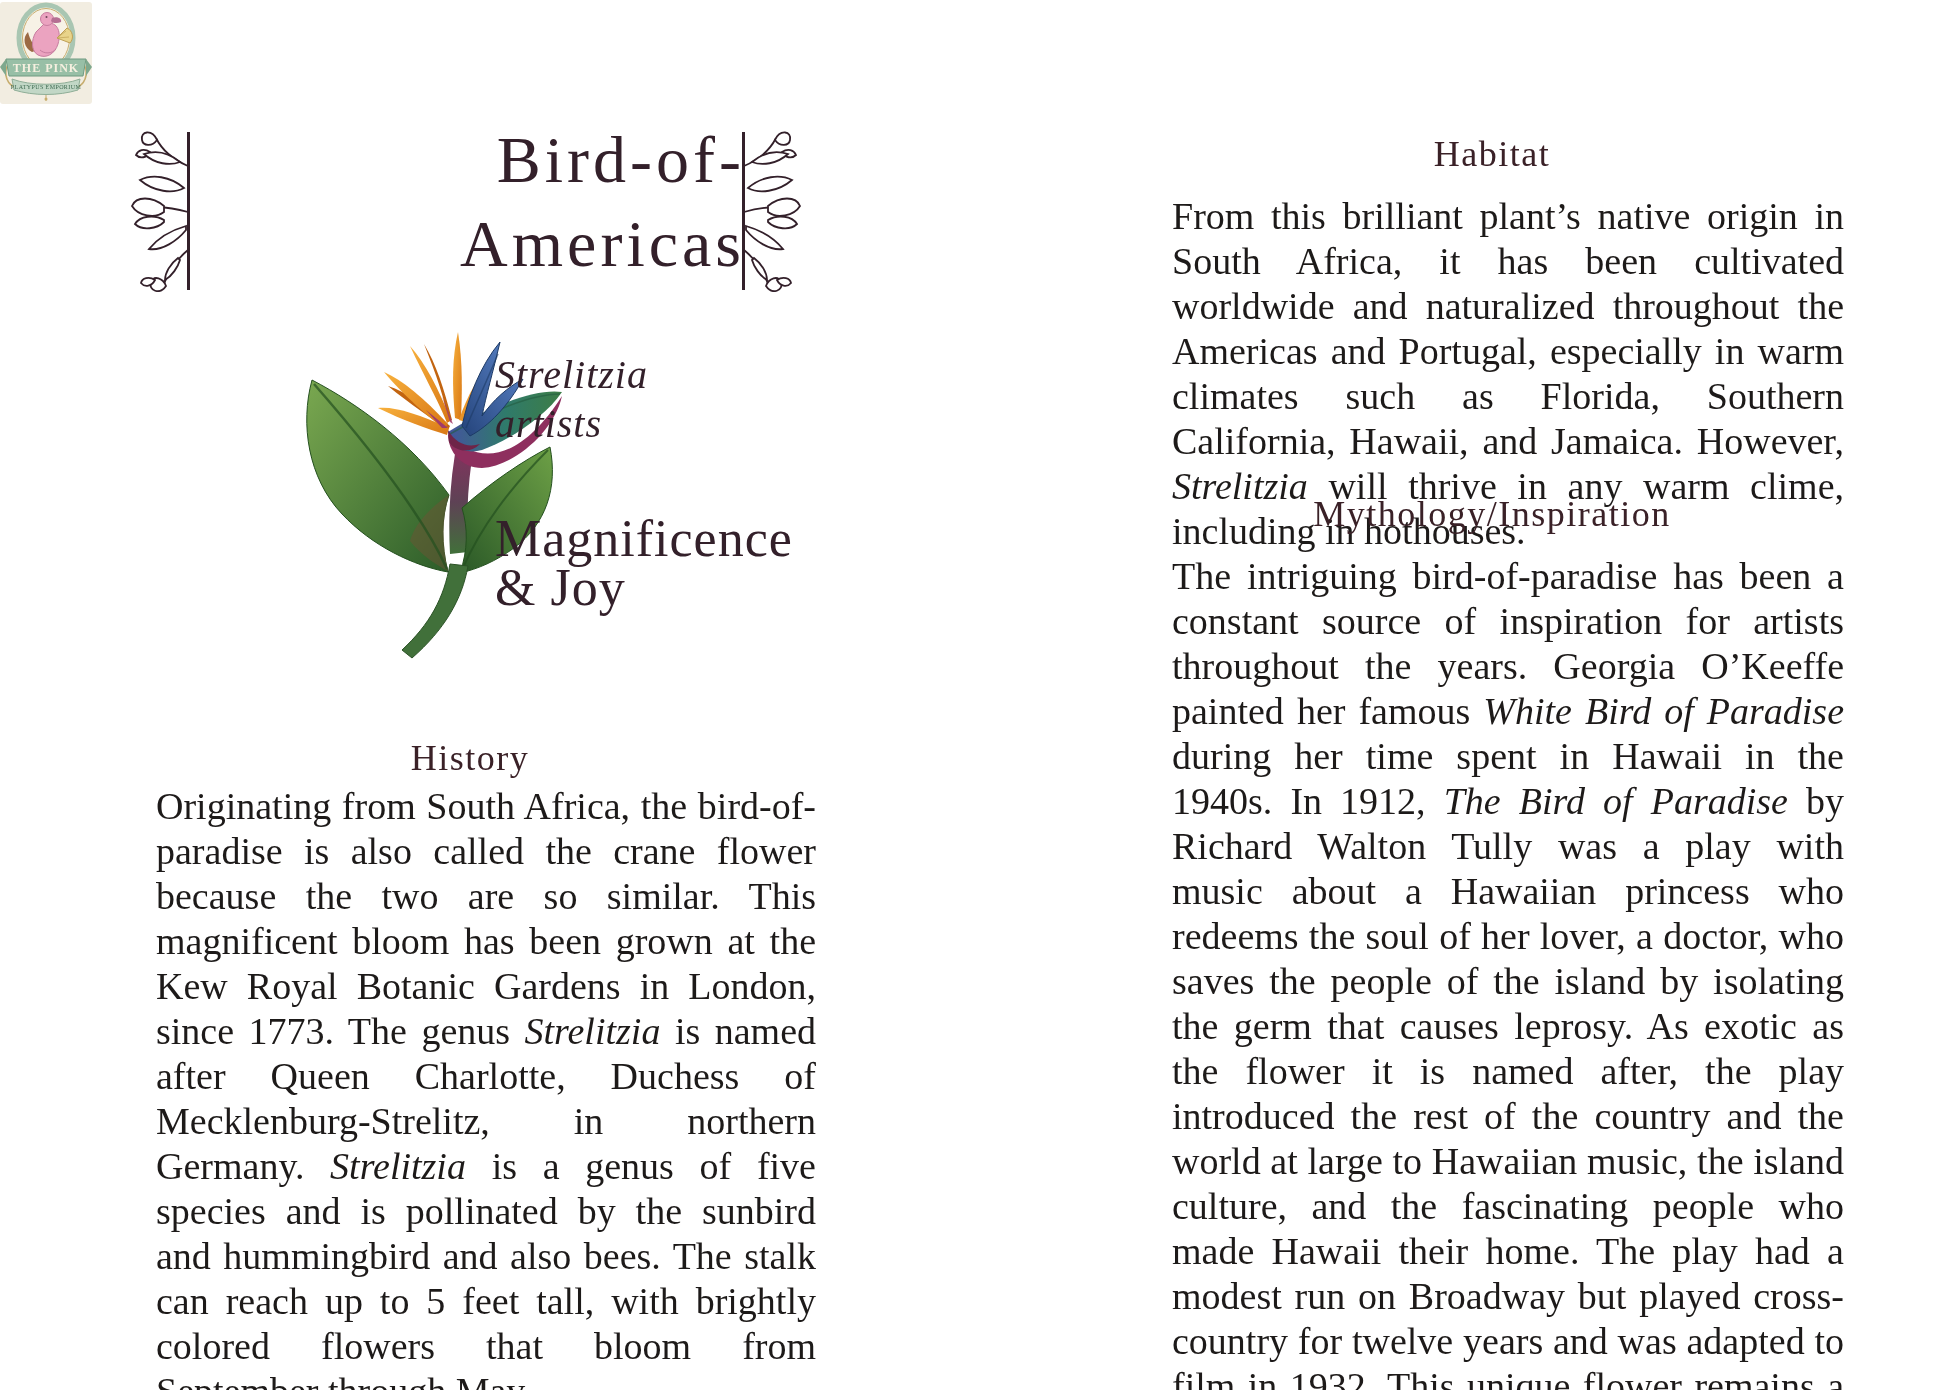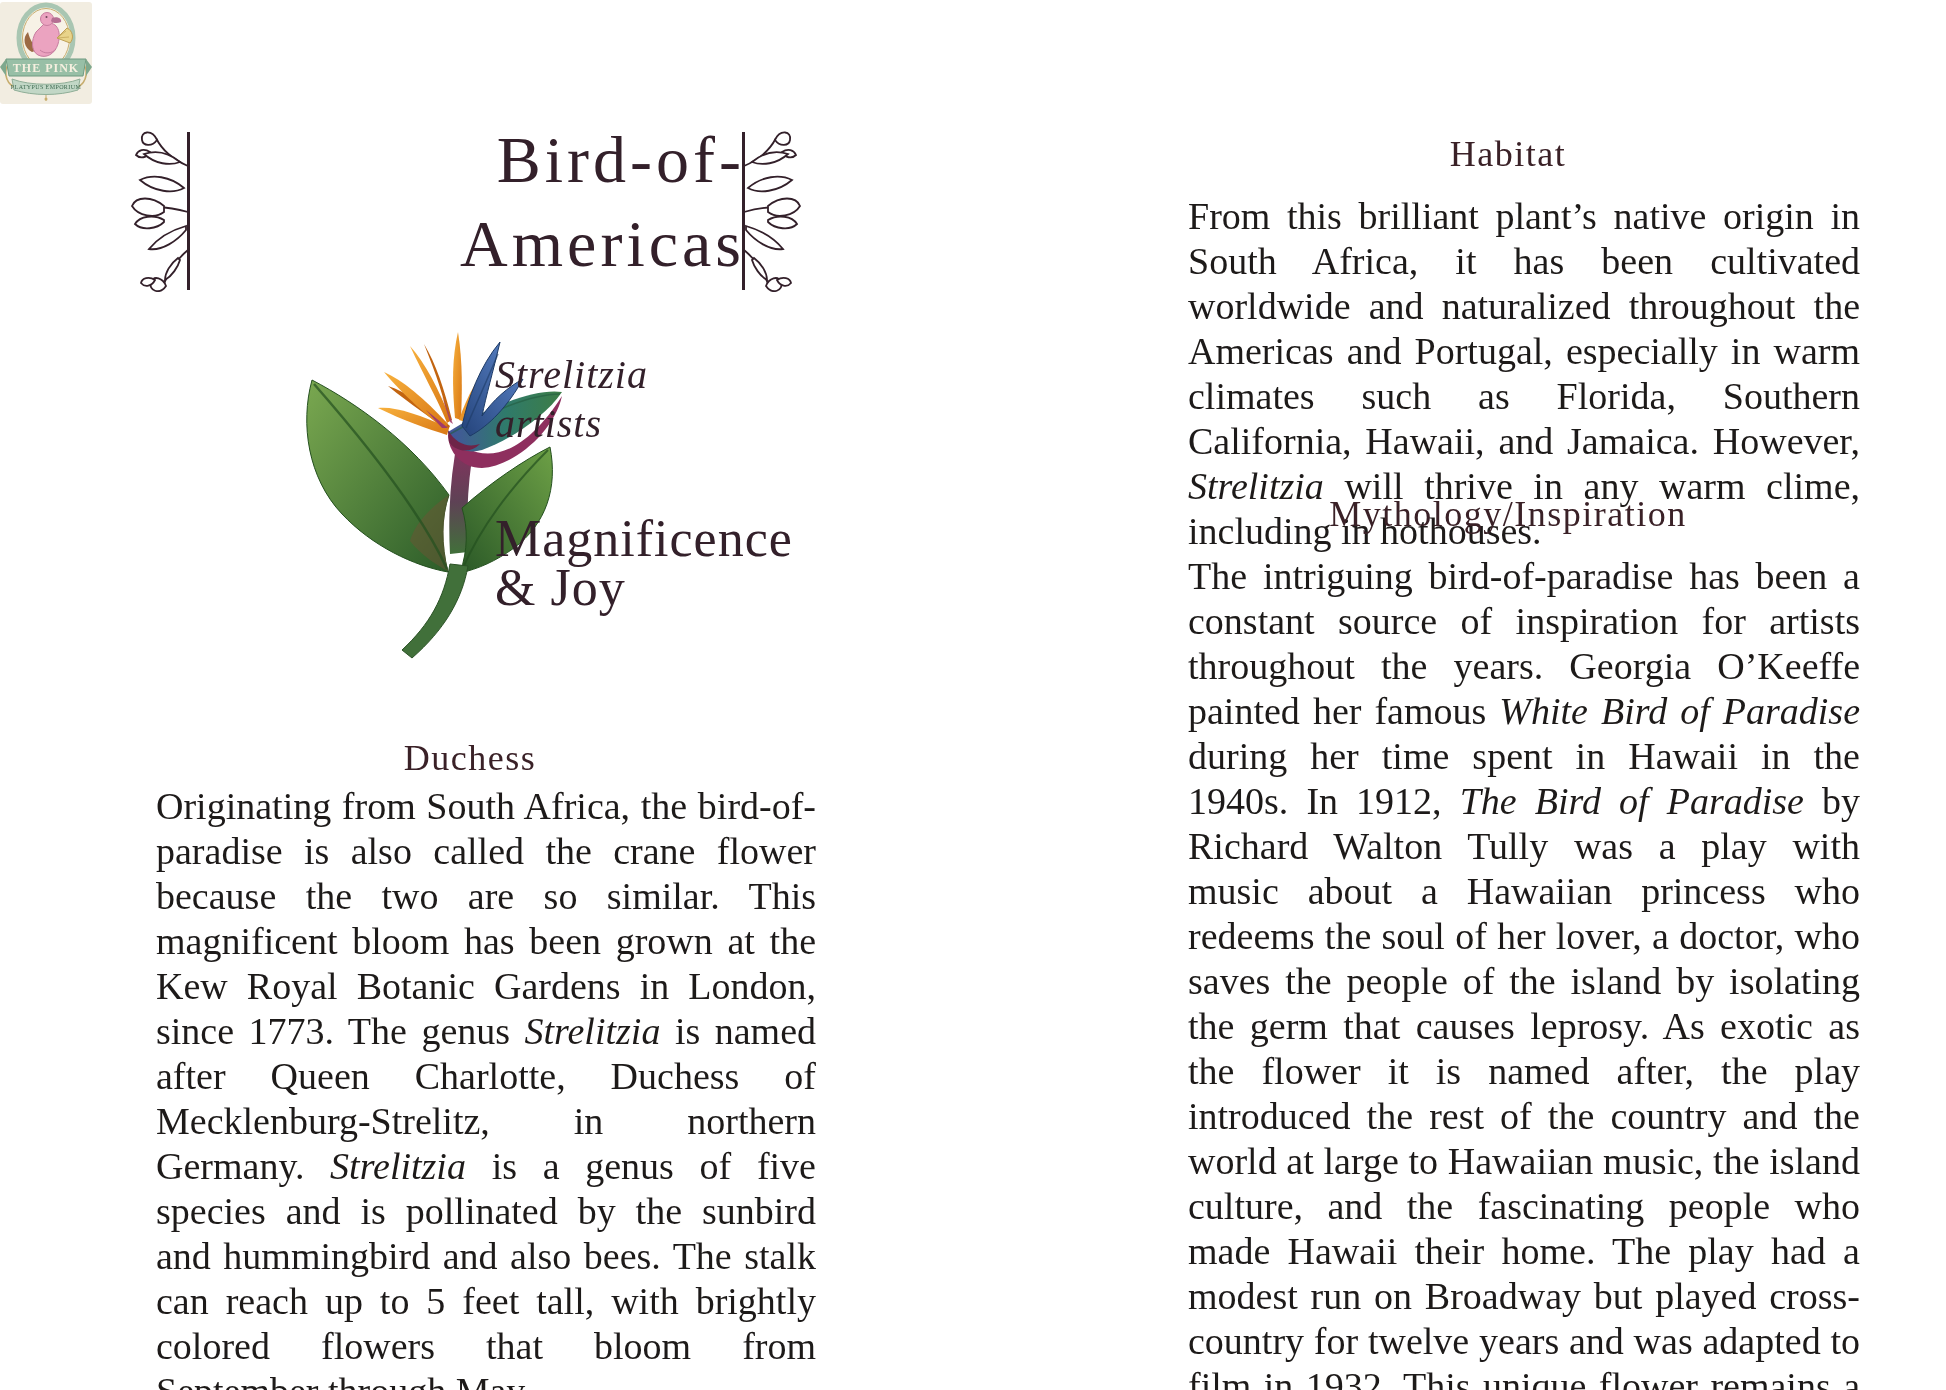--- a/index.html
+++ b/index.html
@@ -9,21 +9,21 @@
     background:var(--page-bg,#ffffff);
     font-family:"Liberation Serif", serif;
     overflow:hidden;
     color:var(--body-color,#1d1a19);
   }
   .brand {
     position:absolute; left:0; top:2px; width:92px; height:82px;
   }
   .page { position:absolute; top:0; height:1390px; }
   .page-left  { left:140px; width:660px; }
-  .page-right { left:1156px; width:672px;margin-left:16px; }
+  .page-right { left:1156px; width:672px; }
 
   .ornament { position:absolute; top:130px; width:62px; height:162px; }
   .ornament-left  { left:-10px; }
   .ornament-right { left:600px; transform:scaleX(-1); }
 
   h1.title {
     position:absolute; left:55px; width:550px; top:118px;
     font-size:66px; line-height:84px; font-weight:normal;
     letter-spacing:4px; text-align:right;
     color:var(--title-color,#33202a);
@@ -204,21 +204,21 @@
 
       <path d="M 164,100 C 170,72 182,40 202,16 C 195,46 188,70 184,90 C 195,74 210,61 225,53 C 210,80 191,100 172,110 Z" fill="url(#gBlue)" stroke="#1d3a66" stroke-width="1"></path>
       <path d="M 168,102 C 178,78 190,52 200,28" fill="none" stroke="#1d3a66" stroke-width="1.5" opacity="0.6"></path>
     </svg>
   </figure>
 
   <div class="latin"><span>Strelitzia</span><br><span>artists</span></div>
 
   <div class="symbolism"><span>Magnificence</span><br><span>&amp; Joy</span></div>
 
-  <h2 class="sect h-history">Duchess</h2>
+  <h2 class="sect h-history">History</h2>
   <p class="body-text p-history"><span>Originating from South Africa, the bird-of-paradise is also called the crane flower because the two are so similar. This magnificent bloom has been grown at the Kew Royal Botanic Gardens in London, since 1773. The genus </span><em>Strelitzia</em><span> is named after Queen Charlotte, Duchess of Mecklenburg-Strelitz, in northern Germany. </span><em>Strelitzia</em><span> is a genus of five species and is pollinated by the sunbird and hummingbird and also bees. The stalk can reach up to 5 feet tall, with brightly colored flowers that bloom from September through May.</span></p>
 
 </section>
 
 <section class="page page-right">
   <h2 class="sect h-habitat">Habitat</h2>
   <p class="body-text p-habitat"><span>From this brilliant plant’s native origin in South Africa, it has been cultivated worldwide and naturalized throughout the Americas and Portugal, especially in warm climates such as Florida, Southern California, Hawaii, and Jamaica. However, </span><em>Strelitzia</em><span> will thrive in any warm clime, including in hothouses.</span></p>
 
   <h2 class="sect h-mythology">Mythology/Inspiration</h2>
   <p class="body-text p-mythology"><span>The intriguing bird-of-paradise has been a constant source of inspiration for artists throughout the years. Georgia O’Keeffe painted her famous </span><em>White Bird of Paradise</em><span> during her time spent in Hawaii in the 1940s. In 1912, </span><em>The Bird of Paradise</em><span> by Richard Walton Tully was a play with music about a Hawaiian princess who redeems the soul of her lover, a doctor, who saves the people of the island by isolating the germ that causes leprosy. As exotic as the flower it is named after, the play introduced the rest of the country and the world at large to Hawaiian music, the island culture, and the fascinating people who made Hawaii their home. The play had a modest run on Broadway but played cross-country for twelve years and was adapted to film in 1932. This unique flower remains a continuing source of artistic inspiration.</span></p>

